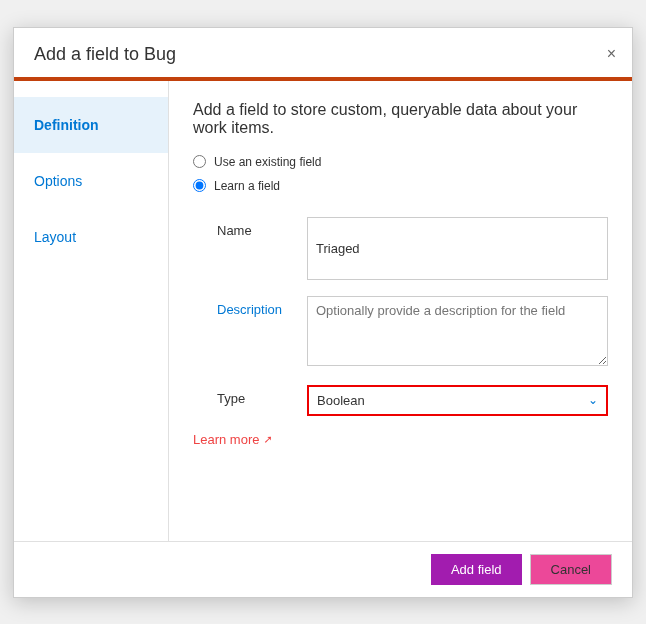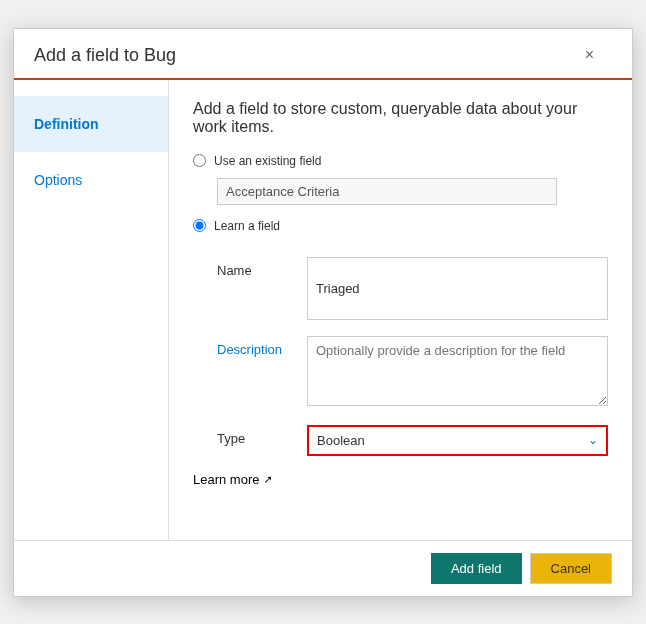--- a/index.html
+++ b/index.html
@@ -14,22 +14,22 @@
       color: #333;
     }
     .dialog {
       background: #fff;
       width: 620px;
       border: 1px solid #ccc;
       box-shadow: 0 4px 20px rgba(0,0,0,0.2);
       position: relative;
     }
     .dialog-header {
-      padding: 16px 32px 12px 20px;
-      border-bottom: 2px solid #c2410c;
+      padding: 16px 10px 12px 20px;
+      border-bottom: 4px solid #c2410c;
       display: flex;
       justify-content: space-between;
       align-items: center;
     }
     .dialog-title {
       font-size: 18px;
       font-weight: 400;
       color: #333;
     }
     .close-btn {
@@ -163,44 +163,44 @@
       color: #aaa;
       resize: vertical;
       font-family: "Segoe UI", Arial, sans-serif;
       outline: none;
     }
     .learn-more {
       margin-top: 10px;
       font-size: 13px;
     }
     .learn-more a {
-      color: #000000;
+      color: #ef4444;
       text-decoration: none;
       display: inline-flex;
       align-items: center;
       gap: 4px;
     }
     .dialog-footer {
       padding: 12px 20px;
       border-top: 1px solid #e0e0e0;
       display: flex;
       justify-content: flex-end;
       gap: 8px;
     }
     .btn-primary {
-      background: #0f766e;
+      background: #a21caf;
       color: #fff;
       border: none;
       padding: 7px 20px;
       font-size: 13px;
       cursor: pointer;
       font-family: "Segoe UI", Arial, sans-serif;
     }
     .btn-secondary {
-      background: #eab308;
+      background: #ec4899;
       color: #333;
       border: 1px solid #ccc;
       padding: 7px 20px;
       font-size: 13px;
       cursor: pointer;
       font-family: "Segoe UI", Arial, sans-serif;
     }
   </style>
 </head>
 <body>
@@ -212,33 +212,33 @@
   </div>
 
   <div class="dialog-body">
     <div class="sidebar">
       <div class="sidebar-item active">
         <span>Definition</span>
       </div>
       <div class="sidebar-item">
         <span>Options</span>
       </div>
+      <div class="sidebar-item">
+        <span>Layout</span>
+      </div>
     </div>
 
     <div class="content">
       <p class="content-description">Add a field to store custom, queryable data about your work items.</p>
 
       <div class="radio-group">
 
         <div class="radio-option">
           <input type="radio" id="useExisting" name="fieldChoice" style="">
           <label for="useExisting">Use an existing field</label>
-        </div>
-        <div class="existing-field-input">
-          <input type="text" disabled="" value="Acceptance Criteria" style="">
         </div>
 
         <div class="radio-option">
           <input type="radio" id="createField" name="fieldChoice" checked="" style="">
           <label for="createField">
             <span>Learn a field</span>
           </label>
         </div>
       </div>
 

